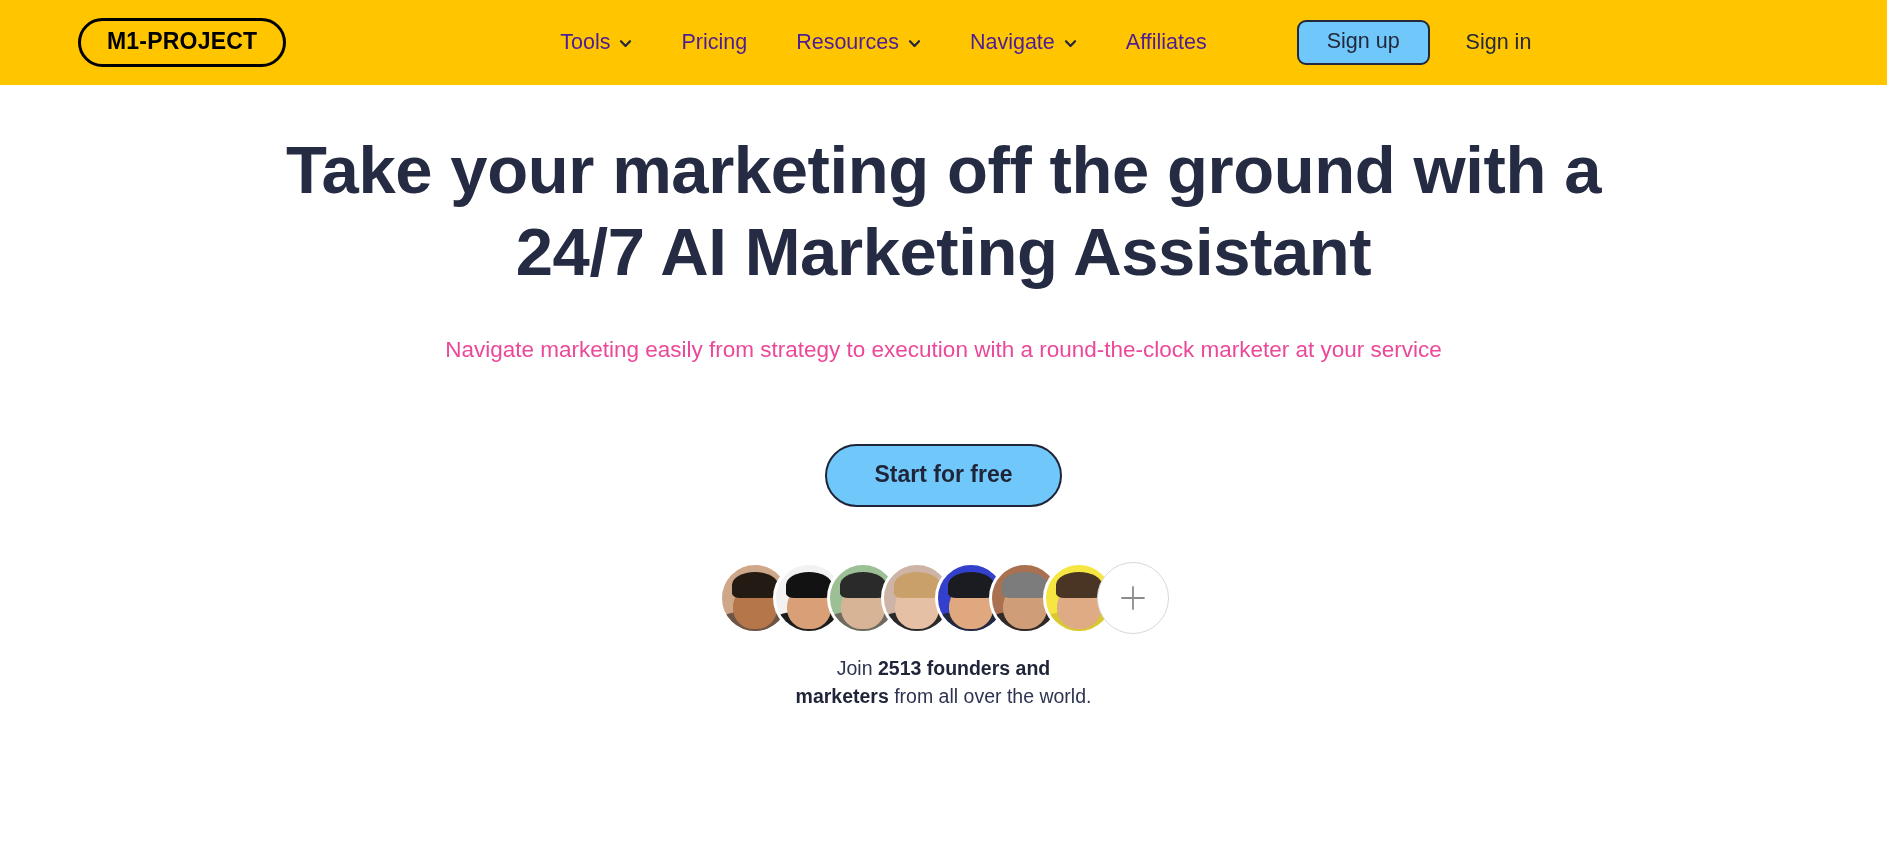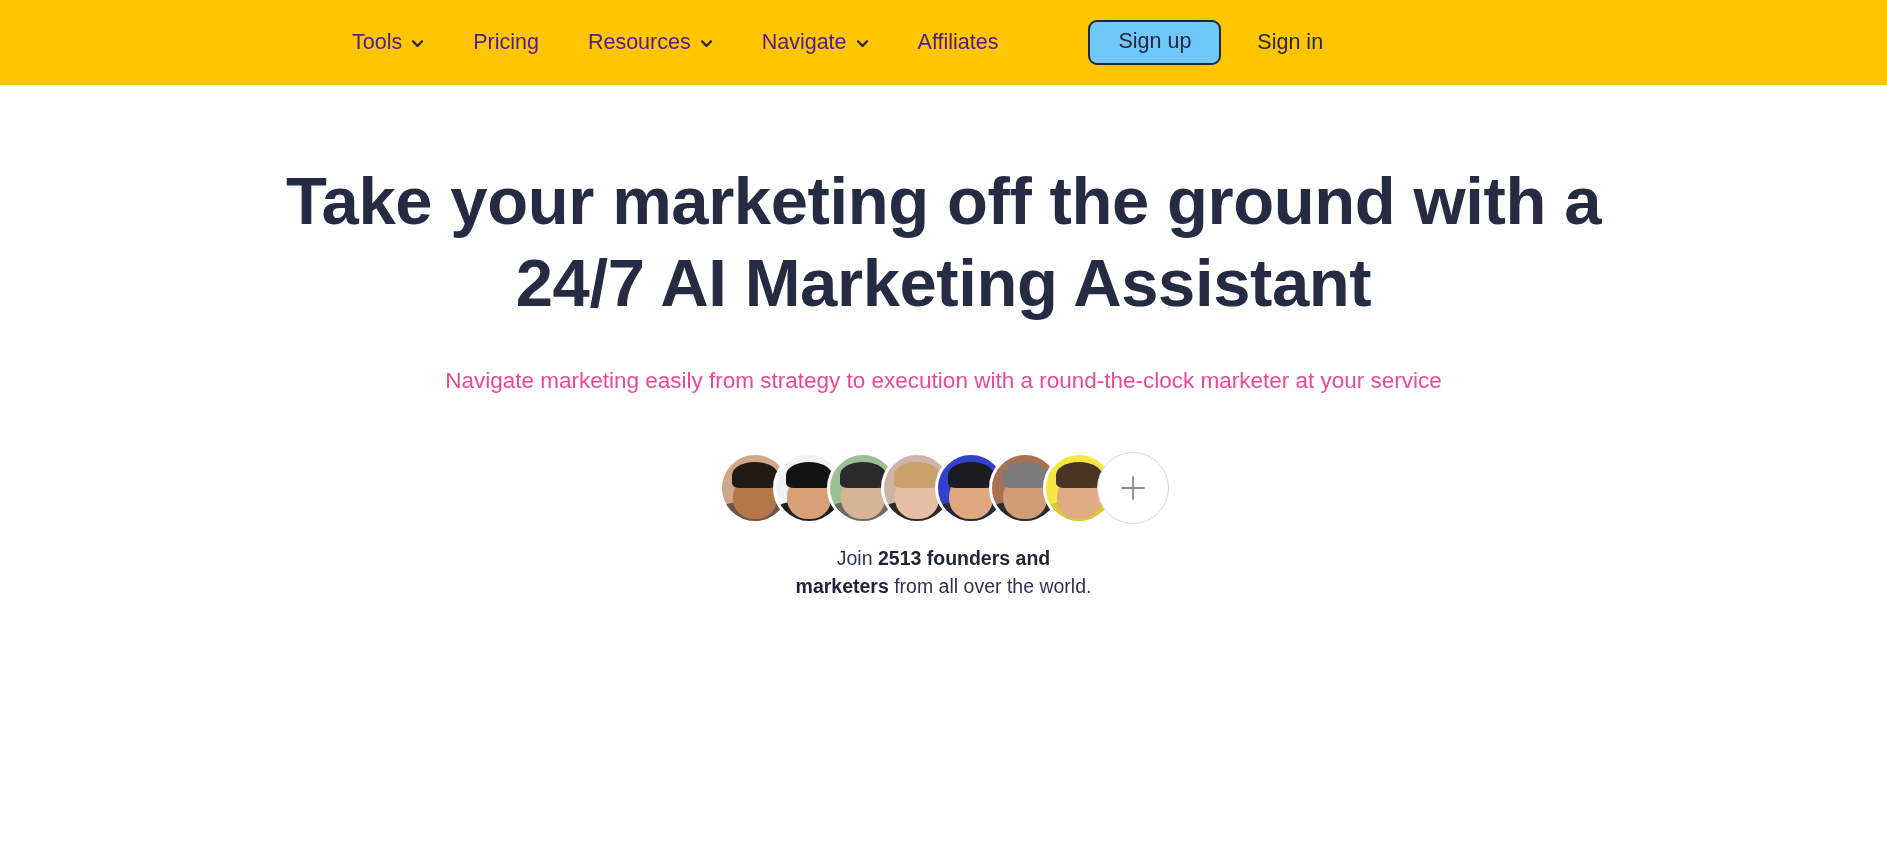--- a/index.html
+++ b/index.html
@@ -85,21 +85,21 @@
   .signin-link {
     font-size: 21.5px;
     color: #23283c;
     cursor: pointer;
     white-space: nowrap;
     line-height: 1;
   }
 
   
   .hero {
-    padding-top: 75px;
+    padding-top: 44px;
     text-align: center;
   }
 
   .headline {
     font-size: 67px;
     font-weight: bold;
     color: #252B42;
     line-height: 1.22;
     letter-spacing: -0.4px;
     max-width: 1620px;
@@ -205,20 +205,21 @@
     margin-left: auto;
     margin-right: auto;
   }
   .social-proof b { font-weight: bold; color: #1f2438; }
 </style>
 </head>
 <body>
 
 <div class="header">
 
+  <div class="logo">M1-PROJECT</div>
 
   <div class="nav">
 
     <div class="nav-item">
       <span>Tools</span>
       <span class="chev">
         <svg width="13" height="13" viewBox="0 0 13 13">
             <path d="M2 4.3 L6.5 9 L11 4.3" stroke="#23283c" stroke-width="2.3" fill="none" stroke-linecap="round" stroke-linejoin="round"></path>
           </svg>
       </span>
@@ -262,20 +263,23 @@
 <div class="hero">
 
   <h1 class="headline">
     <span>Take your marketing off the ground with a</span>
     <br>
     <span>24/7 AI Marketing Assistant</span>
   </h1>
 
   <p class="subtitle">Navigate marketing easily from strategy to execution with a round-the-clock marketer at your service</p>
 
+  <div class="cta-wrap">
+    <button class="cta-btn">Start for free</button>
+  </div>
 
   <div class="avatars">
 
     <div class="avatar" style="background:#cfa88a;z-index:1">
       <span class="shoulders" style="background:#6b5548"></span>
       <span class="face" style="background:#b5764a"></span>
       <span class="hair" style="background:#241a14"></span>
     </div>
 
     <div class="avatar" style="background:#f2f2f2;z-index:2">

